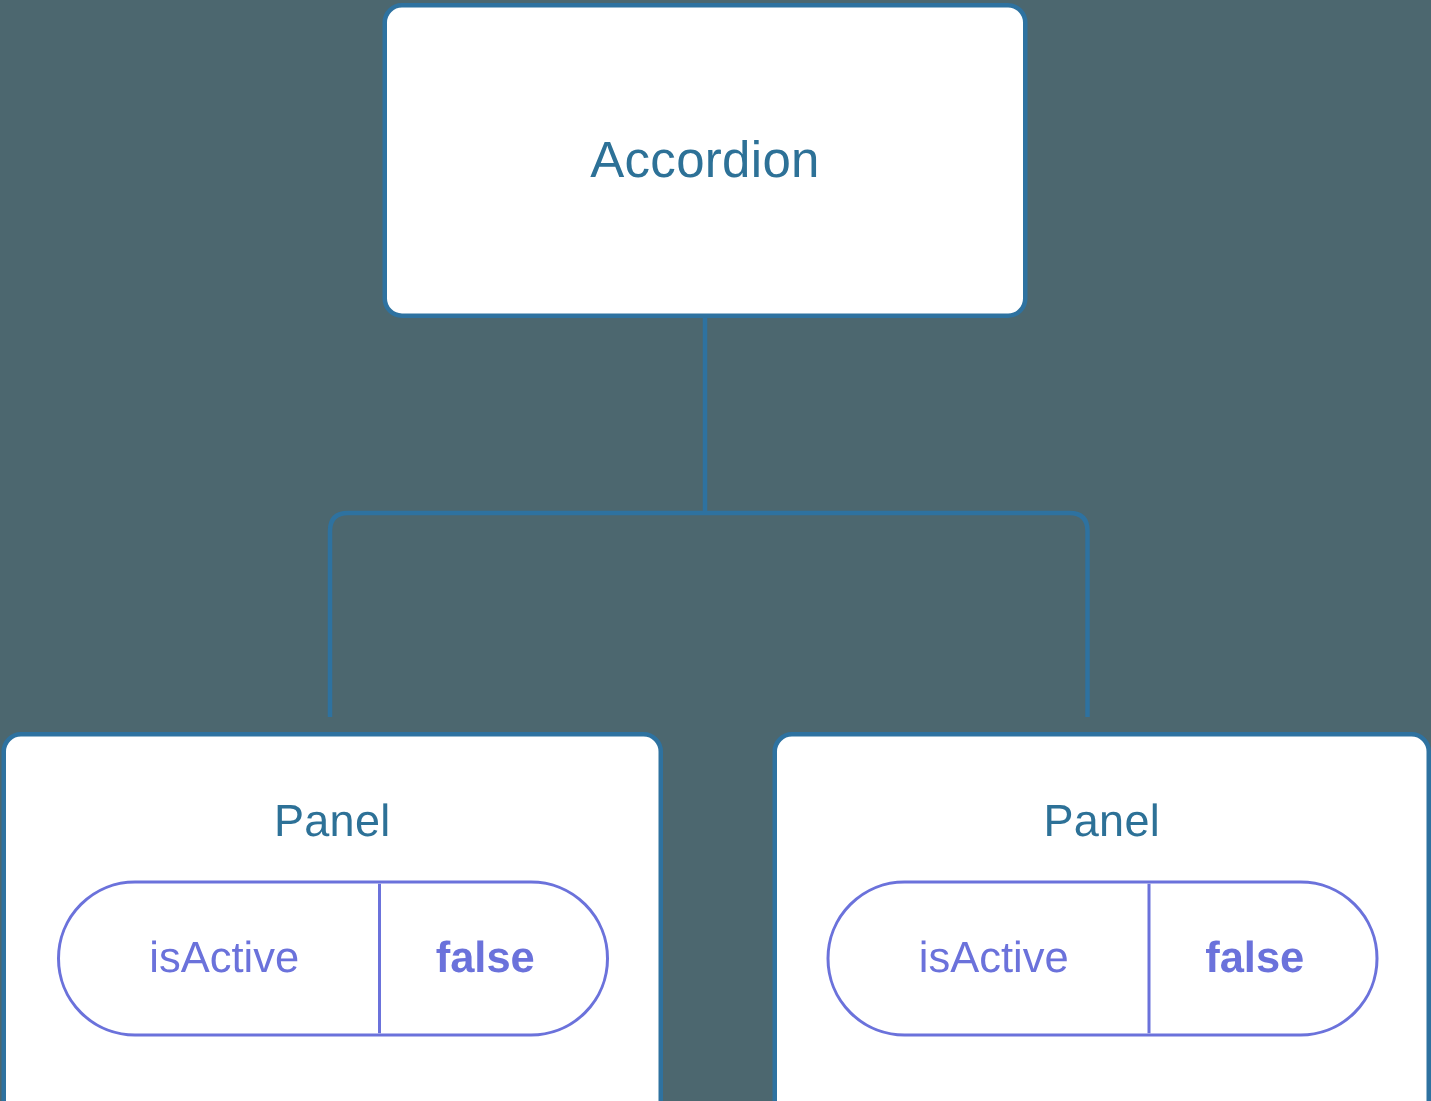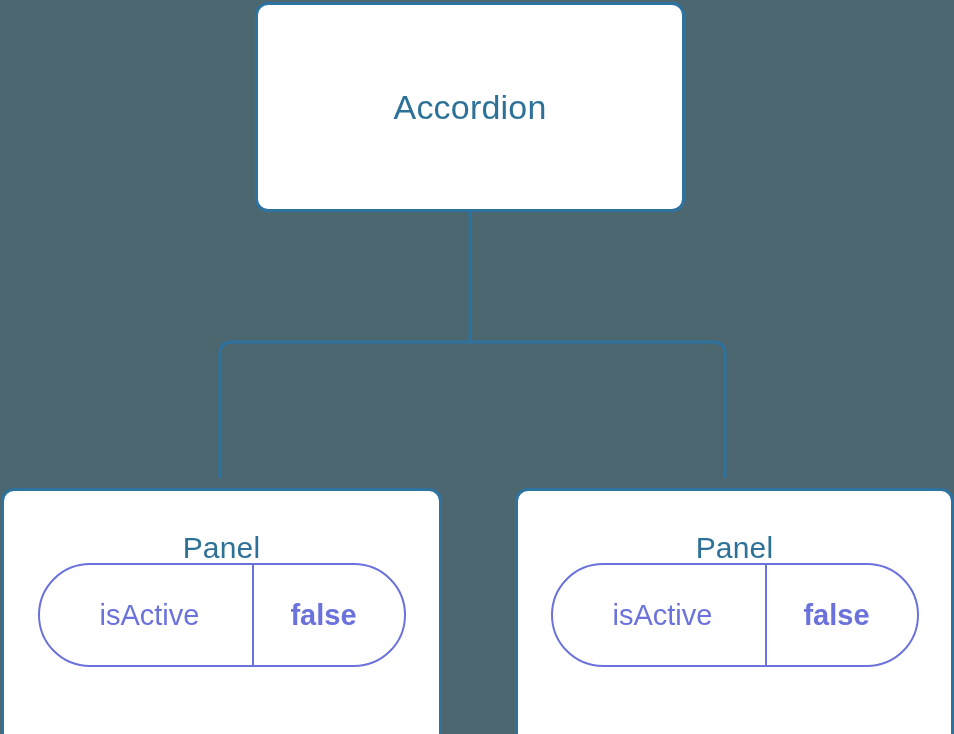--- a/index.html
+++ b/index.html
@@ -70,20 +70,21 @@
     letter-spacing: 0.2px;
     line-height: 1;
     white-space: nowrap;
   }
 
   .node-root .node-title   { font-size: 34px; }
   .node-child .node-title  { font-size: 30px; }
 
   
   .prop-pill {
+    margin-top: 24px;
     display: flex;
     align-items: stretch;
     box-sizing: border-box;
     border: 2px solid #6b72db;
     border-radius: 56px;
     height: 104px;
     background: transparent;
     overflow: hidden;
   }
 

